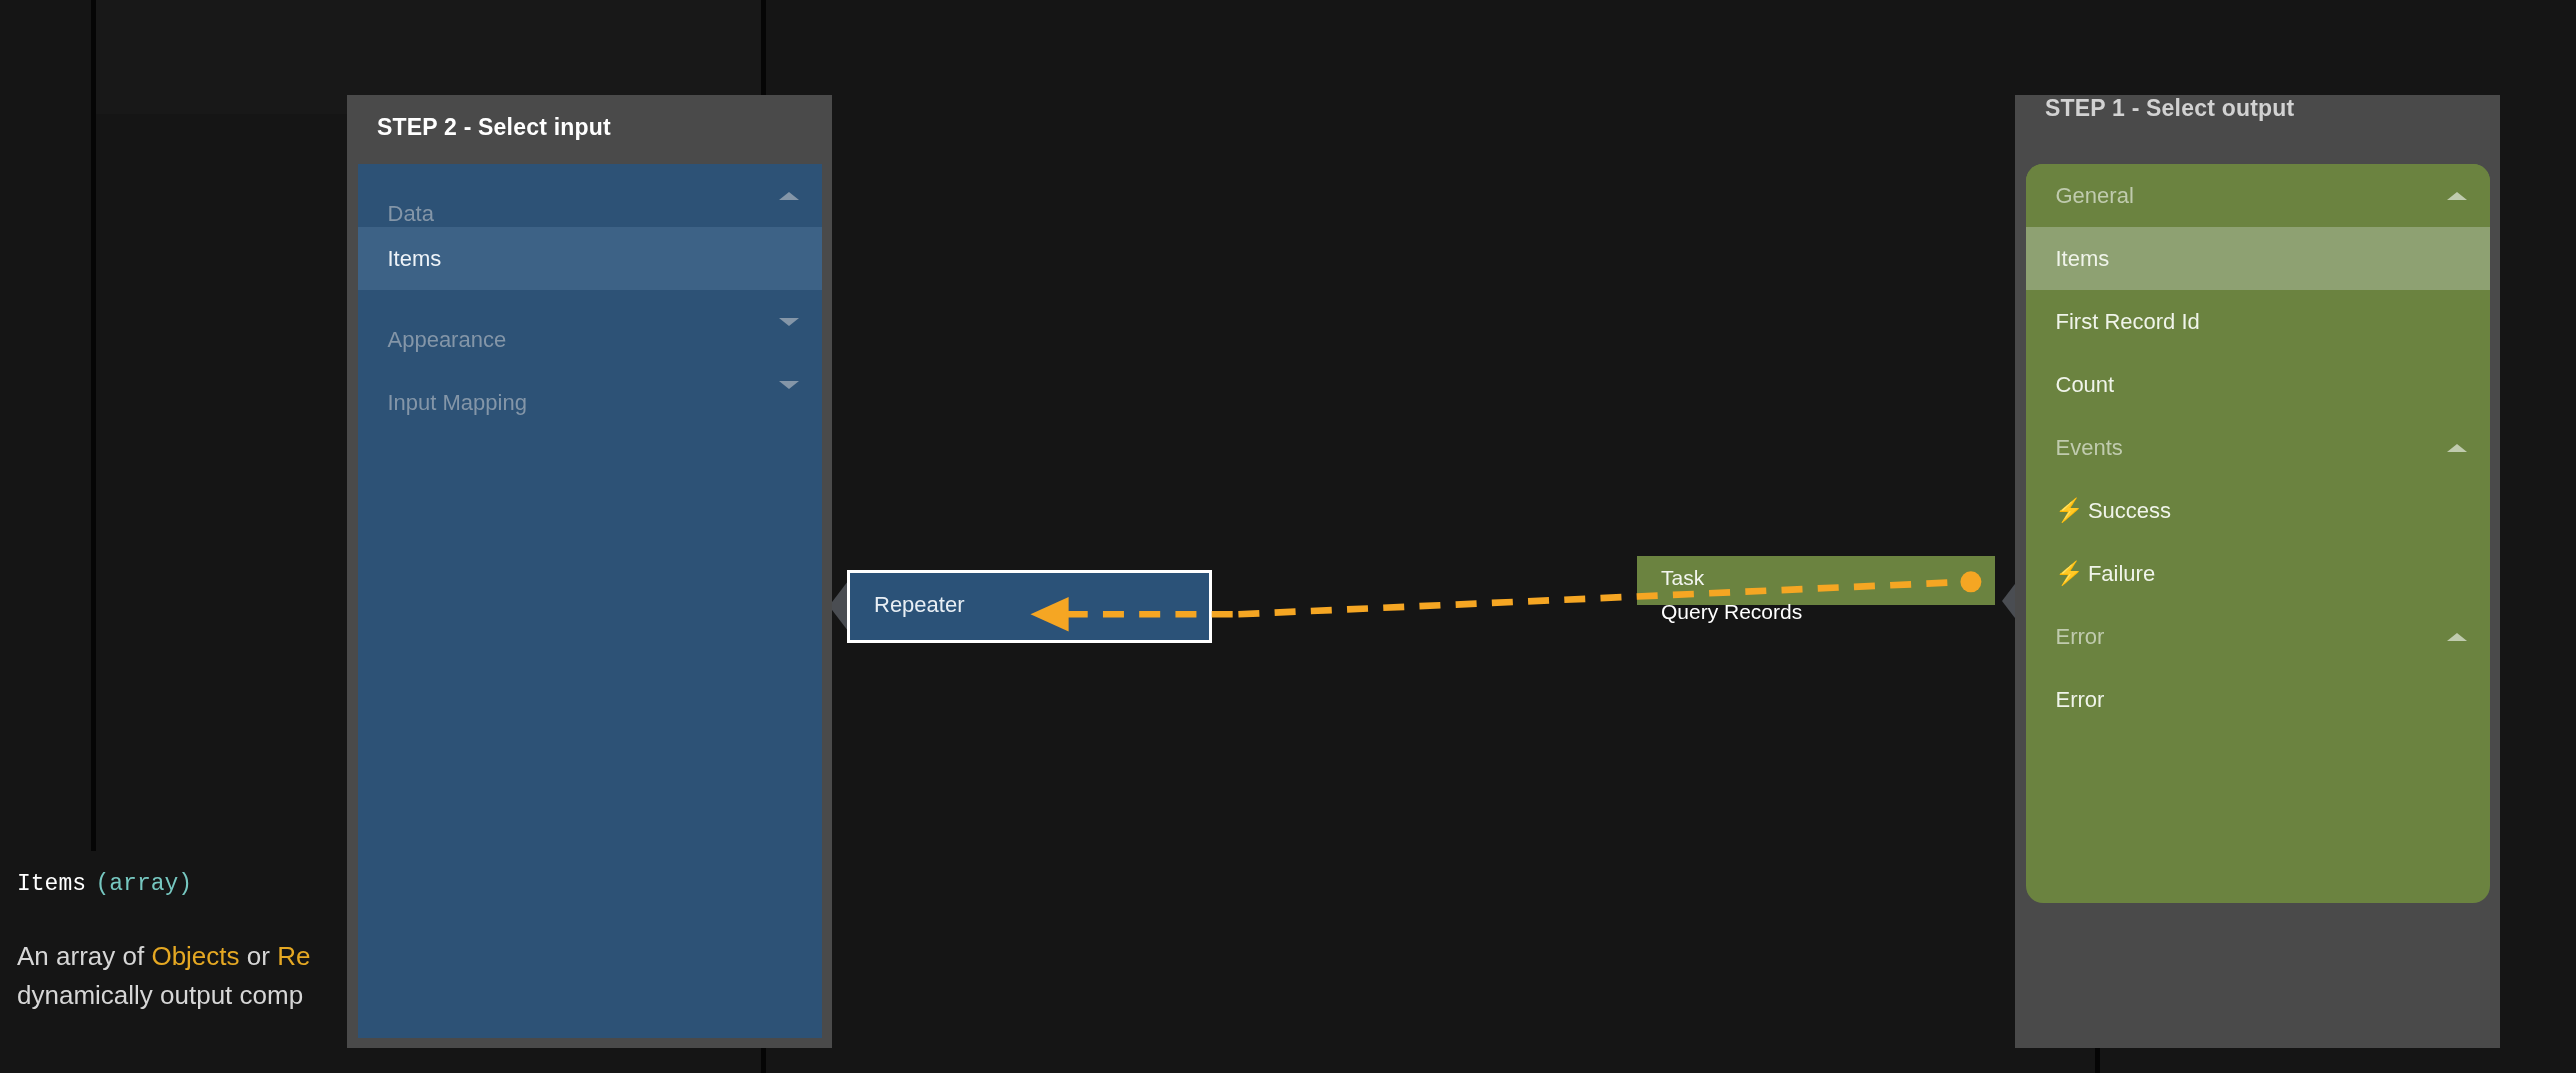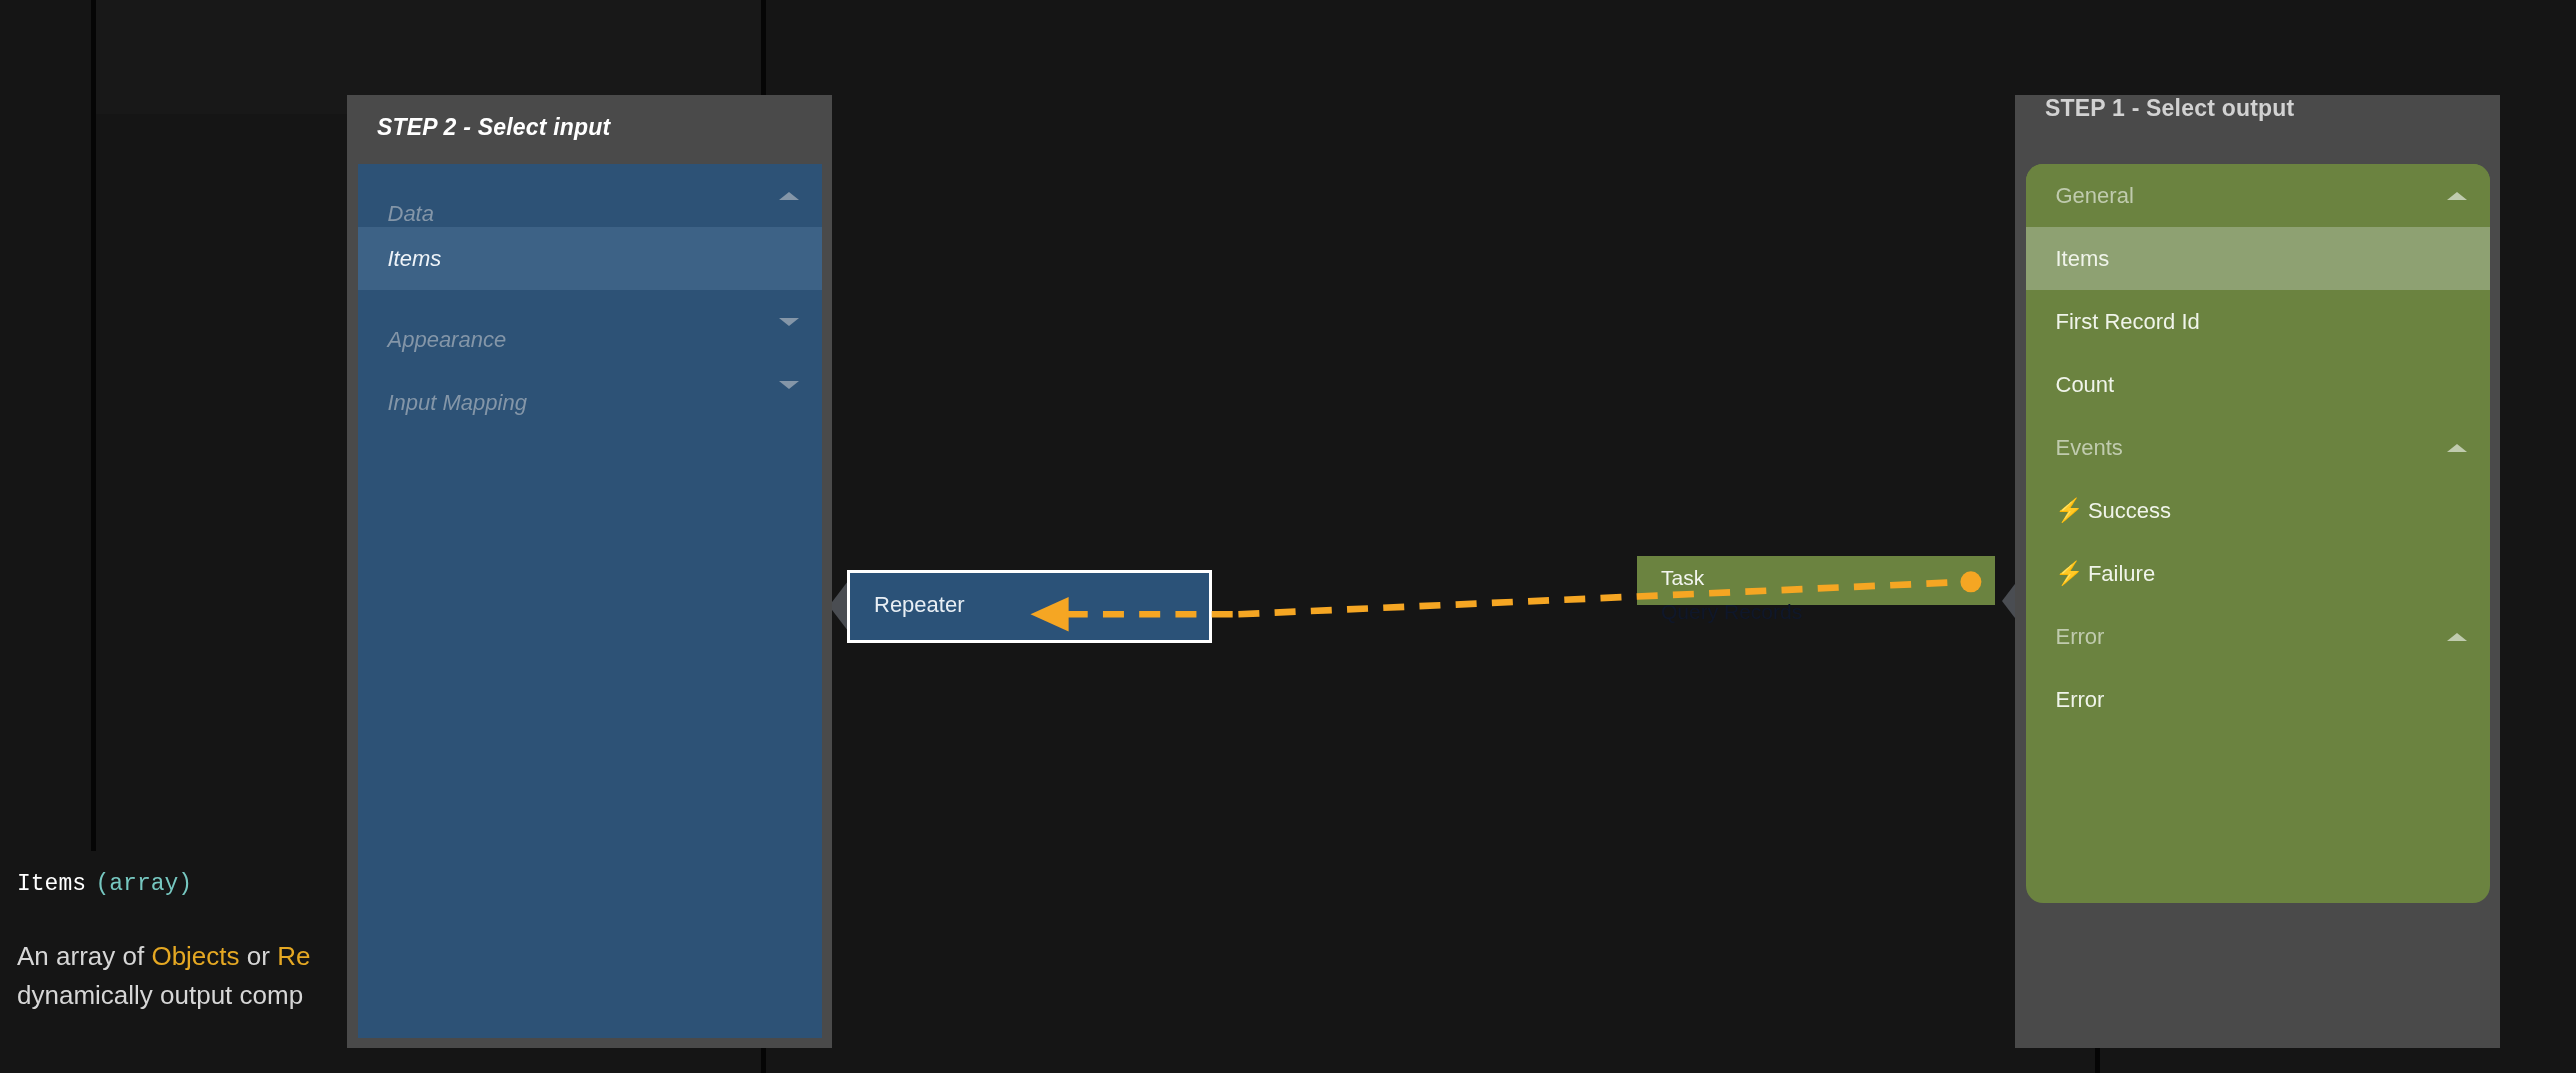--- a/index.html
+++ b/index.html
@@ -74,21 +74,21 @@
   #node-task .node-title {
     position: absolute;
     left: 24px; top: 9.5px;
     font-size: 21px;
     color: #f2f5ef;
   }
   #node-task .node-sub {
     position: absolute;
     left: 24px; top: 44px;
     font-size: 21px;
-    color: #0f172a;
+    color: #ffffff;
   }
 
   
   .chevron-left {
     position: absolute;
     width: 0; height: 0;
     border-top: 25px solid transparent;
     border-bottom: 25px solid transparent;
     border-right: 19px solid #4a4d52;
   }
@@ -98,21 +98,20 @@
   
   #connector { position: absolute; left: 0; top: 0; width: 2576px; height: 1073px; pointer-events: none; }
 
   
   #panel-step2 {
     position: absolute;
     left: 347px; top: 95px;
     width: 485px; height: 953px;
     background: #4a4a4a;
     box-sizing: border-box;
-    font-style: italic;
   }
   #panel-step2 .panel-header {
     height: 65px;
     background: #4a4a4a;
     display: flex;
     align-items: center;
     padding-left: 30px;
     box-sizing: border-box;
   }
   #panel-step2 .panel-header-title {

